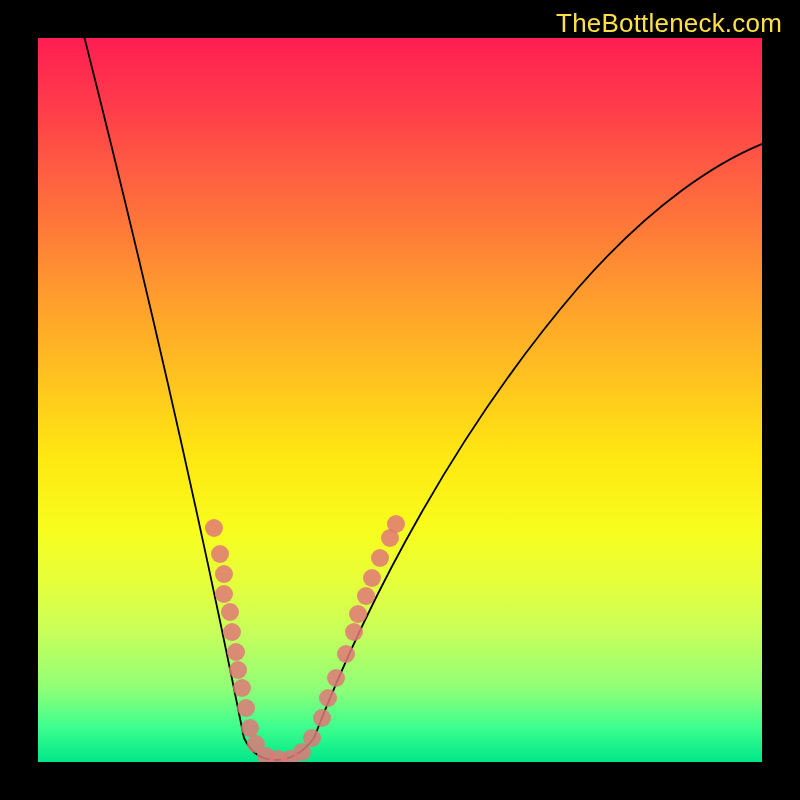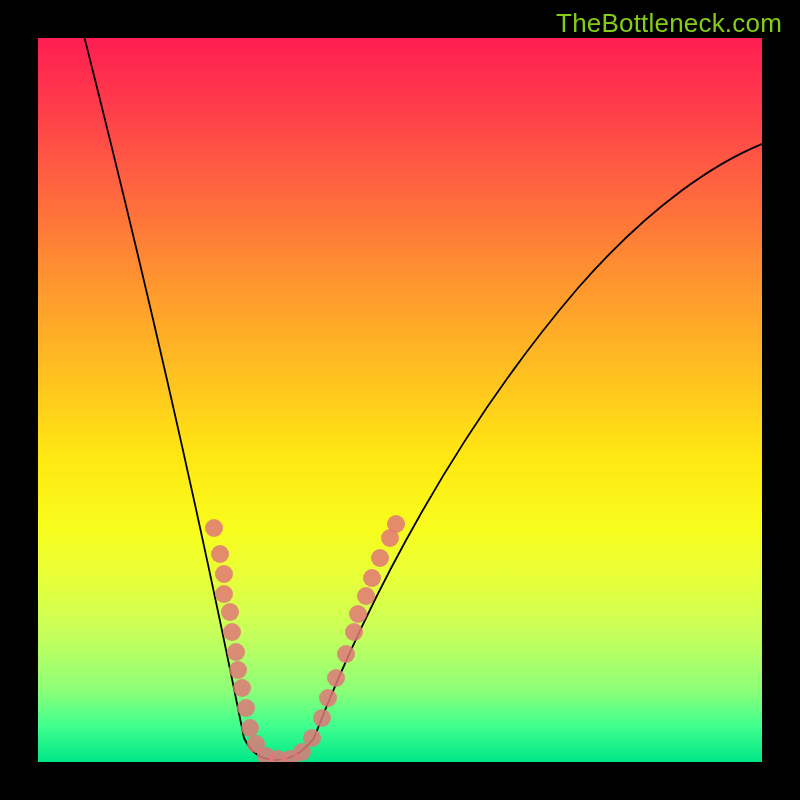--- a/index.html
+++ b/index.html
@@ -46,21 +46,21 @@
     top: 0;
     left: 0;
     width: 724px;
     height: 724px;
   }
   .watermark {
     position: absolute;
     top: 8px;
     right: 18px;
     font-size: 26px;
-    color: #84cc16;
+    color: #fde047;
     font-weight: 500;
     letter-spacing: 0.2px;
     user-select: none;
   }
   .curve {
     fill: none;
     stroke: #000;
     stroke-width: 1.8;
   }
   .dots circle {

